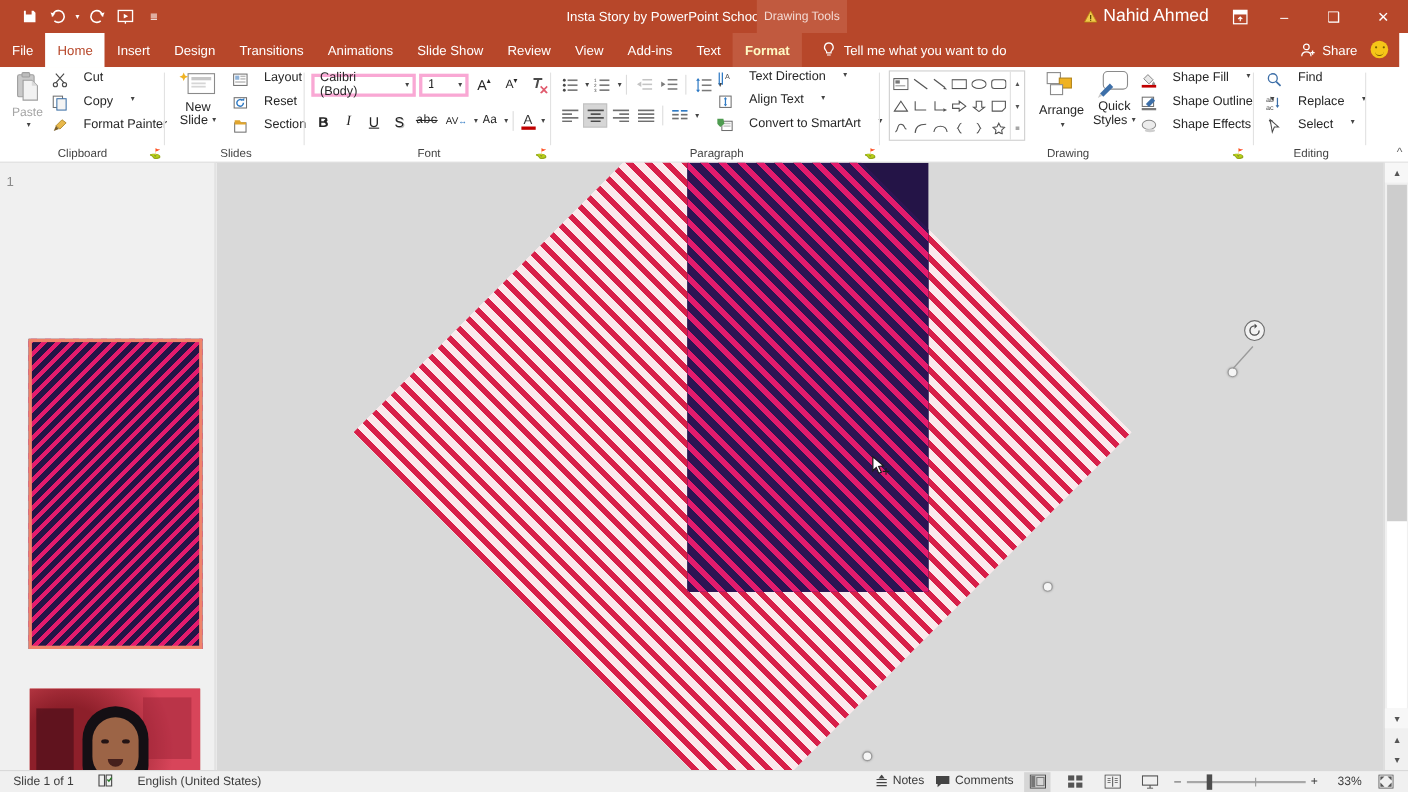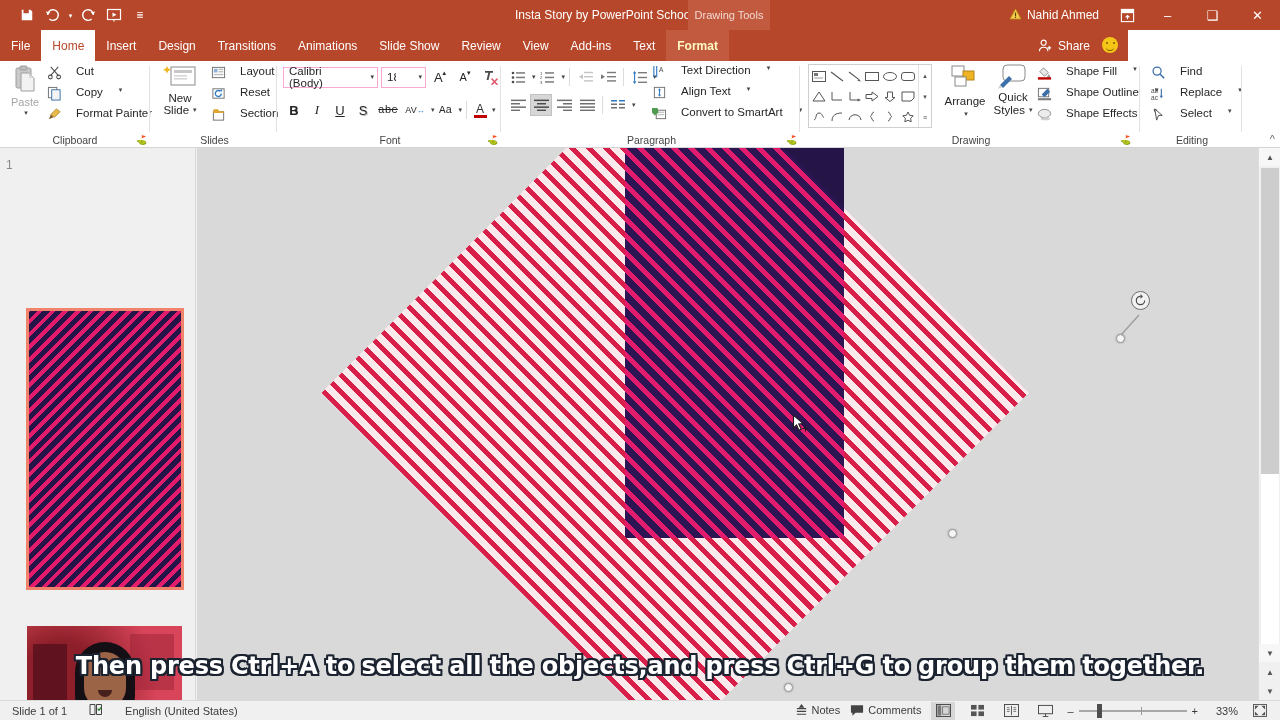--- a/index.html
+++ b/index.html
@@ -28,33 +28,33 @@
   }
   .ctx-tab-label {
     position: absolute; left: 688px; top: 0; width: 82px; height: 30px;
     background: #c15a3f; color: #f3d9d2; font-size: 11px;
     display: flex; align-items: center; justify-content: center;
   }
   .tb-right {
     position: absolute; right: 0; top: 0; height: 30px;
     display: flex; align-items: center;
   }
-  .acct { display: flex; align-items: flex-start; gap: 5px; font-size: 12px; padding-right: 10px; }
+  .acct { display: flex; align-items: center; gap: 5px; font-size: 16px; padding-right: 10px; }
   .warn-tri { width: 13px; height: 12px; }
   .ribbon-display {
     width: 36px; height: 30px; display: flex; align-items: center; justify-content: center;
   }
   .wbtn {
     width: 45px; height: 30px; display: flex; align-items: center; justify-content: center;
     font-size: 13px; color: #fff;
   }
 
   
   .tabstrip {
-    position: absolute; top: 30px; left: 0; width: 1128px; height: 31px;
+    position: absolute; top: 30px; left: 0; width: 1272px; height: 31px;
     background: #b7472a; display: flex; align-items: stretch;
   }
   .tab {
     padding: 0 11px; display: flex; align-items: center; justify-content: center;
     font-size: 12px; color: #fff; height: 31px; white-space: nowrap;
   }
   .tab.active { background: #fff; color: #b7472a; }
   .tab.ctx { background: #c15a3f; color: #fef9c3; font-weight: bold; }
   .tellme {
     display: flex; align-items: center; gap: 7px; padding-left: 18px;
@@ -123,21 +123,21 @@
     position: absolute; left: 2px; top: 3px; width: 52px; height: 64px;
     display: flex; flex-direction: column; align-items: center; gap: 0px;
     font-size: 11.5px; color: #262626; text-align: center; line-height: 12px;
   }
   .slides-list { position: absolute; left: 56px; top: 4px; }
 
   
   .fontrow1 { position: absolute; left: 4px; top: 5px; display: flex; align-items: center; gap: 3px; }
   .fontrow2 { position: absolute; left: 4px; top: 38px; display: flex; align-items: center; gap: 1px; }
   .cbo {
-    height: 21px; border: 1px solid #f9a8d4; background: #fff;
+    height: 21px; border: 3px solid #f9a8d4; background: #fff;
     display: flex; align-items: center; font-size: 11.5px; color: #262626;
     padding: 0 3px 0 5px; gap: 20px;
   }
   .cbo .cv { flex: 1; overflow: hidden; }
   .fbtn {
     width: 22px; height: 22px; display: flex; align-items: center; justify-content: center;
     font-size: 13px; color: #262626;
   }
   .fbtn.small { font-size: 11px; font-family: Liberation Mono, monospace; }
   .fbtn.sel { background: #d6d6d6; border: 1px solid #c2c2c2; }
@@ -397,20 +397,27 @@
     <div class="tab">Design</div>
     <div class="tab">Transitions</div>
     <div class="tab">Animations</div>
     <div class="tab">Slide Show</div>
     <div class="tab">Review</div>
     <div class="tab">View</div>
     <div class="tab">Add-ins</div>
     <div class="tab">Text</div>
     <div class="tab ctx">Format</div>
 
+    <div class="tellme">
+      <svg class="bulb" viewBox="0 0 12 15">
+        <path fill="none" stroke="#fff" stroke-width="1.1" d="M6 1a4 4 0 0 1 2.6 7 1.6 1.6 0 0 0-.6 1.2v.8H4v-.8A1.6 1.6 0 0 0 3.4 8 4 4 0 0 1 6 1z"></path>
+        <path stroke="#fff" stroke-width="1.1" d="M4.3 12h3.4"></path>
+      </svg>
+      <span>Tell me what you want to do</span>
+    </div>
 
     <div class="share-wrap">
       <svg width="15" height="15" viewBox="0 0 16 16">
         <circle cx="6" cy="5" r="2.7" fill="none" stroke="#fff" stroke-width="1.2"></circle>
         <path fill="none" stroke="#fff" stroke-width="1.2" d="M1.5 14c0-2.6 2-4.2 4.5-4.2s4.5 1.6 4.5 4.2"></path>
         <path stroke="#fff" stroke-width="1.3" d="M12 8.5v4M10 10.5h4"></path>
       </svg>
       <span>Share</span>
     </div>
     <div class="emoji-face"></div>
@@ -956,21 +963,20 @@
           <path fill="#4a4a4a" d="M7 0l2.6 2.6L7 5.2z"></path>
         </svg>
       </div>
 
       <svg class="cursor" style="left:595px;top:266px;" viewBox="0 0 18 22">
         <path fill="#ffffff" stroke="#1b1b1b" stroke-width="1.1" d="M1.5 1.3l9.7 8.2-4.4.5 2.4 5.2-2.3 1-2.3-5.2-3.1 3z"></path>
         <path fill="none" stroke="#1b1b1b" stroke-width="1" d="M10.5 14.5h6M13.5 11.5v6"></path>
       </svg>
     </div>
 
-    <div class="caption">Then press Ctrl+A to select all the objects,and press Ctrl+G to group them together.</div>
 
     <div class="vscroll">
       <div class="vs-up">▲</div>
       <div class="vs-thumb"></div>
       <div class="vs-track"></div>
       <div class="vs-b1">▼</div>
       <div class="vs-b2">▲</div>
       <div class="vs-b3">▼</div>
     </div>
   </div>

